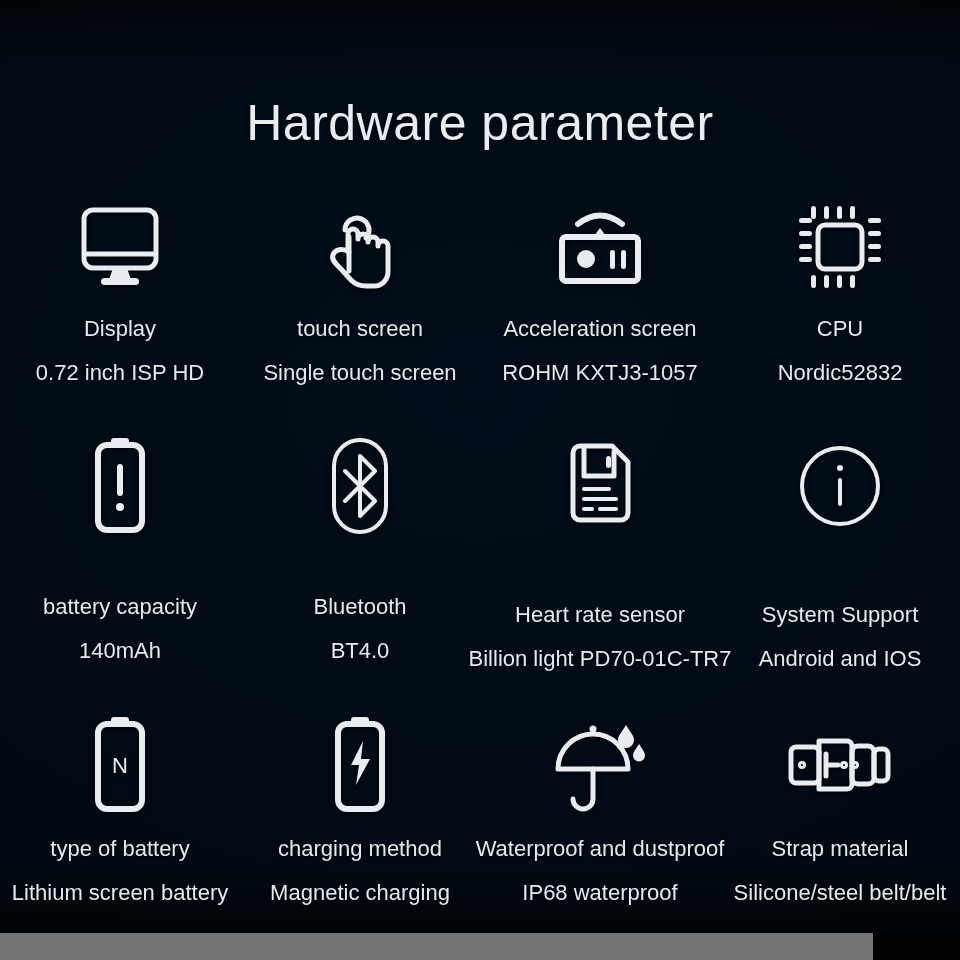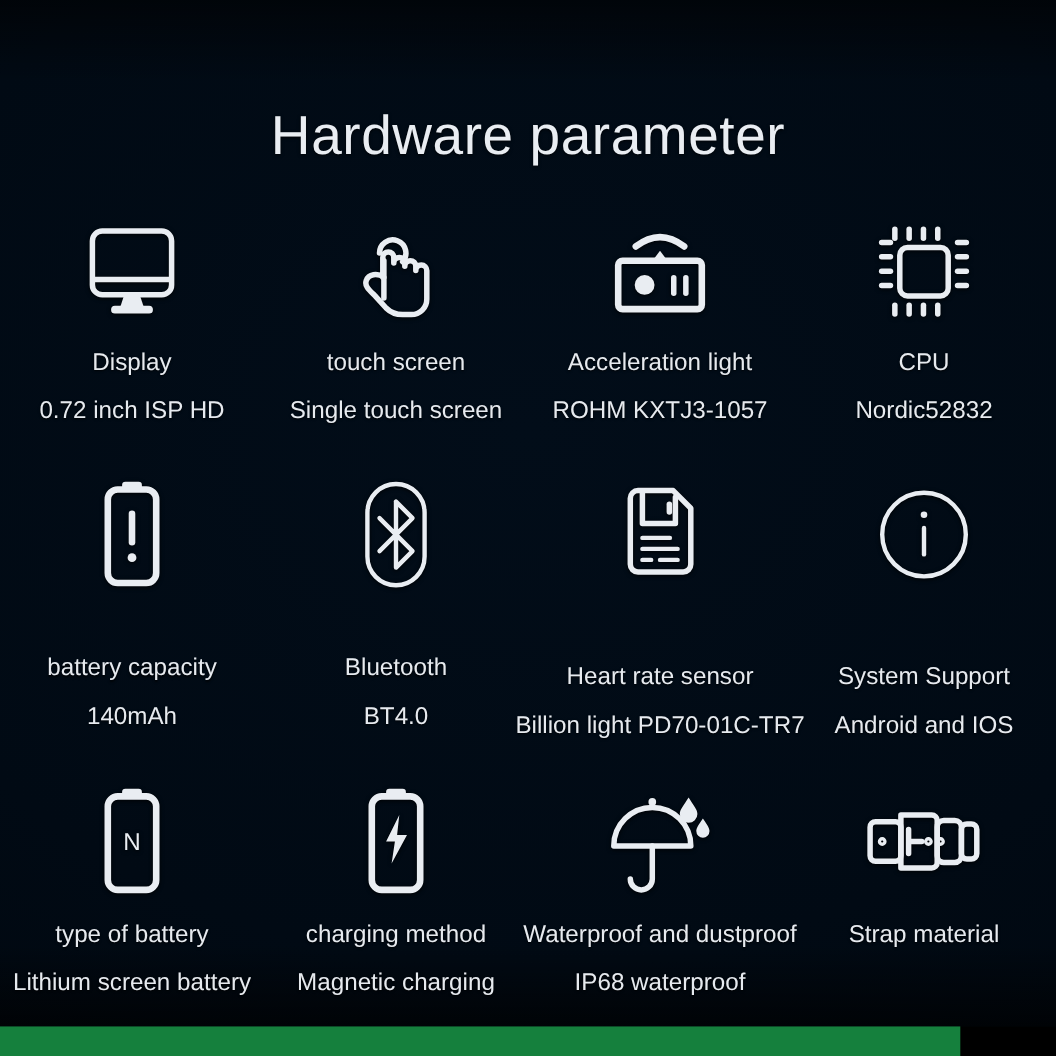--- a/index.html
+++ b/index.html
@@ -10,21 +10,21 @@
     height: 960px;
     background: #000000;
     font-family: "Liberation Sans", sans-serif;
     overflow: hidden;
   }
 
   #page {
     position: relative;
     width: 873px;
     height: 960px;
-    background: #15803d;
+    background: #737373;
   }
 
   
   #panel {
     position: absolute;
     left: 0;
     top: 0;
     width: 960px;
     height: 933px;
     background:
@@ -161,21 +161,21 @@
       <div class="icon-wrap">
         <svg width="96" height="86" viewBox="0 0 96 86" aria-hidden="true">
           <path class="st" d="M26 20 q22 -17 44 0" stroke-width="6"></path>
           <path class="fl" d="M48 24 l9 12 h-18 z"></path>
           <rect class="st" x="10" y="33" width="76" height="44" rx="4" stroke-width="6"></rect>
           <circle class="fl" cx="34" cy="55" r="9"></circle>
           <rect class="fl" x="58" y="46" width="5" height="19" rx="2.5"></rect>
           <rect class="fl" x="69" y="46" width="5" height="19" rx="2.5"></rect>
         </svg>
       </div>
-      <div class="label-main">Acceleration light</div>
+      <div class="label-main">Acceleration screen</div>
       <div class="label-sub">ROHM KXTJ3-1057</div>
     </div>
 
     <div class="cell">
       <div class="icon-wrap">
         <svg width="88" height="88" viewBox="0 0 88 88" aria-hidden="true">
           <rect class="st" x="22" y="22" width="44" height="44" rx="7" stroke-width="5"></rect>
           <g class="fl">
             <rect x="28" y="3" width="5" height="13" rx="2.5"></rect>
             <rect x="41" y="3" width="5" height="13" rx="2.5"></rect>
@@ -306,15 +306,16 @@
           <circle class="st" cx="14" cy="35" r="2.5" stroke-width="3"></circle>
           <path class="st" d="M31 11 h28 a5 5 0 0 1 5 5 v38 a5 5 0 0 1 -5 5 H31 z" stroke-width="5"></path>
           <path class="st" d="M38 24 v22 M38 35 h12" stroke-width="5"></path>
           <circle class="st" cx="56" cy="35" r="2.5" stroke-width="3"></circle>
           <circle class="st" cx="67" cy="35" r="2.5" stroke-width="3"></circle>
           <rect class="st" x="64" y="16" width="22" height="38" rx="6" stroke-width="5"></rect>
           <rect class="st" x="86" y="19" width="14" height="32" rx="5" stroke-width="5"></rect>
         </svg>
       </div>
       <div class="label-main">Strap material</div>
+      <div class="label-sub">Silicone/steel belt/belt</div>
     </div>
   </div>
 </div>
 
 </body></html>

